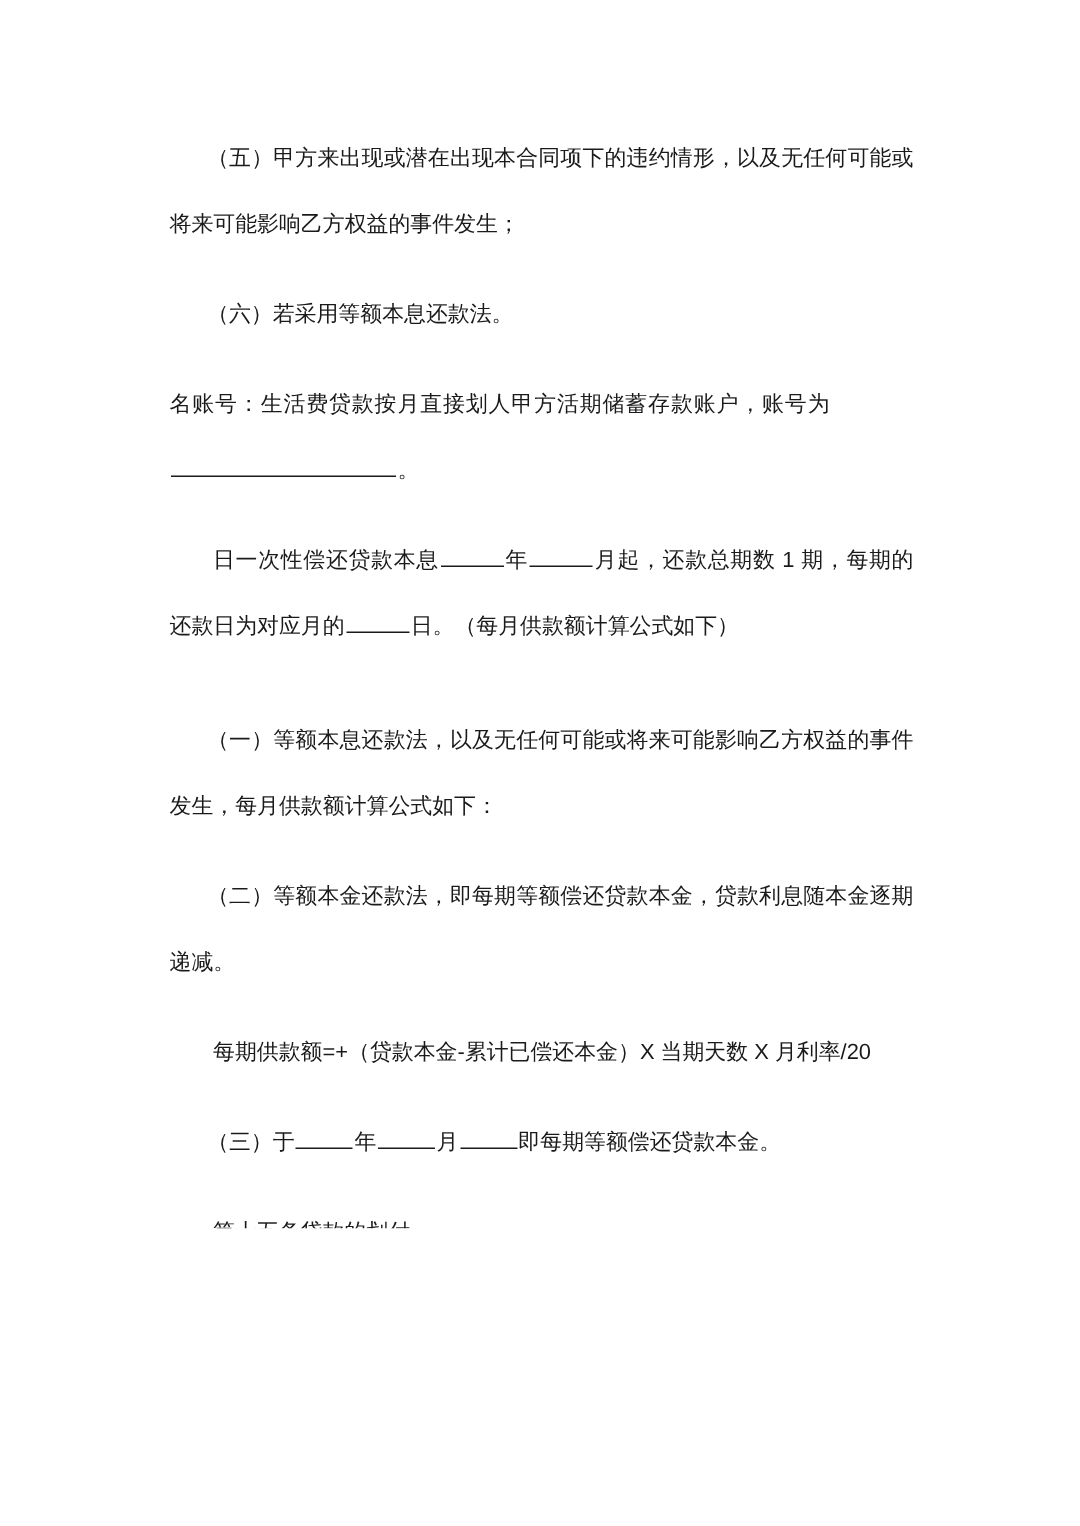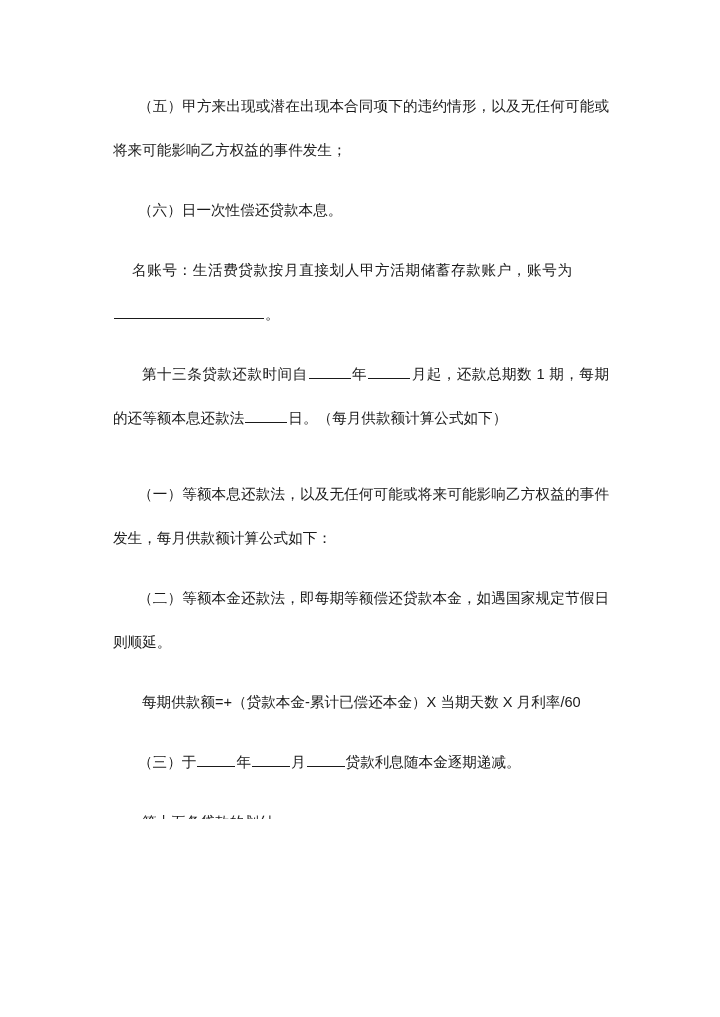--- a/index.html
+++ b/index.html
@@ -41,21 +41,20 @@
     text-indent: 29px;
   }
   .para.indent-paren {
     text-indent: 25px;
   }
   .gap-md { height: 16px; }
 
   
   .para.spread {
     letter-spacing: 0.6px;
-    margin-left: 19px;
   }
 
   .blank-line {
     display: inline-block;
     border-bottom: 1.2px solid #1a1a1a;
     vertical-align: baseline;
     height: 0.95em;
     margin: 0 1px;
   }
   .bl-xl { width: 150px; }
@@ -65,48 +64,48 @@
 </head>
 <body>
 
 <div class="page">
   <div class="doc-body">
 
     <p class="para indent-paren">（五）甲方来出现或潜在出现本合同项下的违约情形，以及无任何可能或将来可能影响乙方权益的事件发生；</p>
 
     <div class="gap-md"></div>
 
-    <p class="para indent-paren">（六）日一次性偿还贷款本息。</p>
+    <p class="para indent-paren">（六）若采用等额本息还款法。</p>
 
     <div class="gap-md"></div>
 
     <p class="para spread"><span>名账号：生活费贷款按月直接划人甲方活期储蓄存款账户，账号为</span></p>
     <p class="para"><span class="blank-line bl-xl"></span><span>。</span></p>
 
     <div class="gap-md"></div>
 
-    <p class="para indent"><span>第十三条贷款还款时间自</span><span class="blank-line bl-md"></span><span>年</span><span class="blank-line bl-md"></span><span>月起，还款总期数 1 期，每期的还</span><span>等额本息还款法</span><span class="blank-line bl-md"></span><span>日。（每月供款额计算公式如下）</span></p>
+    <p class="para indent"><span>日一次性偿还贷款本息</span><span class="blank-line bl-md"></span><span>年</span><span class="blank-line bl-md"></span><span>月起，还款总期数 1 期，每期的还</span><span>款日为对应月的</span><span class="blank-line bl-md"></span><span>日。（每月供款额计算公式如下）</span></p>
 
     <div class="gap-md"></div>
 
 
     <div class="gap-md"></div>
 
     <p class="para indent-paren">（一）等额本息还款法，以及无任何可能或将来可能影响乙方权益的事件发生，每月供款额计算公式如下：</p>
 
     <div class="gap-md"></div>
 
-    <p class="para indent-paren">（二）等额本金还款法，即每期等额偿还贷款本金，如遇国家规定节假日则顺延。</p>
+    <p class="para indent-paren">（二）等额本金还款法，即每期等额偿还贷款本金，贷款利息随本金逐期递减。</p>
 
     <div class="gap-md"></div>
 
-    <p class="para indent">每期供款额=+（贷款本金-累计已偿还本金）X 当期天数 X 月利率/60</p>
+    <p class="para indent">每期供款额=+（贷款本金-累计已偿还本金）X 当期天数 X 月利率/20</p>
 
     <div class="gap-md"></div>
 
-    <p class="para indent-paren"><span>（三）于</span><span class="blank-line bl-sm"></span><span>年</span><span class="blank-line bl-sm"></span><span>月</span><span class="blank-line bl-sm"></span><span>贷款利息随本金逐期递减。</span></p>
+    <p class="para indent-paren"><span>（三）于</span><span class="blank-line bl-sm"></span><span>年</span><span class="blank-line bl-sm"></span><span>月</span><span class="blank-line bl-sm"></span><span>即每期等额偿还贷款本金。</span></p>
 
     <div class="gap-md"></div>
 
     <p class="para indent">第十五条贷款的划付</p>
 
   </div>
 </div>
 
 </body></html>

